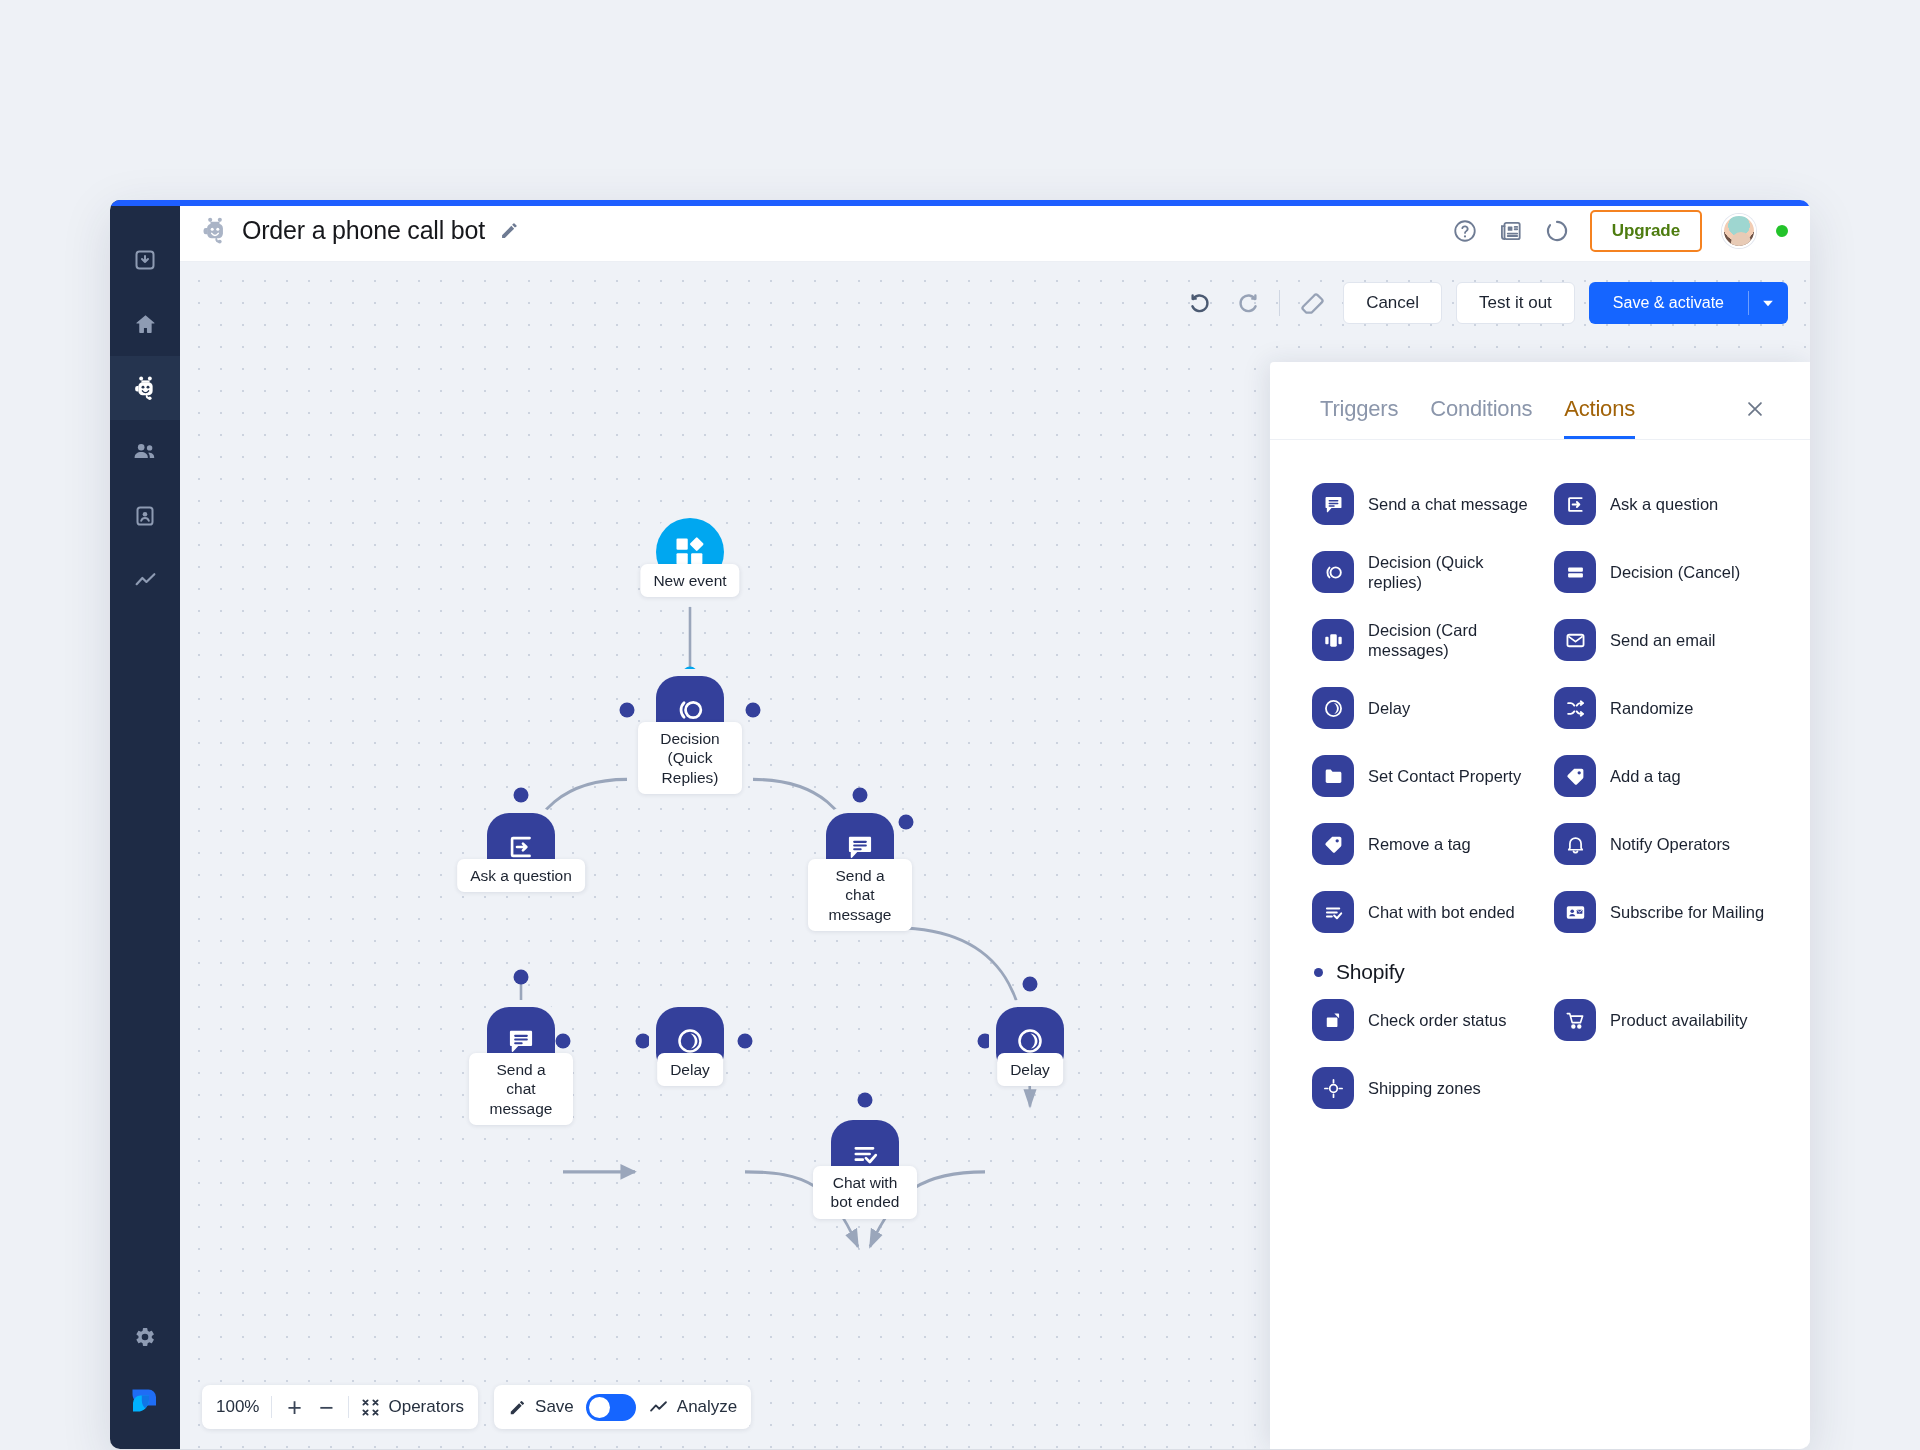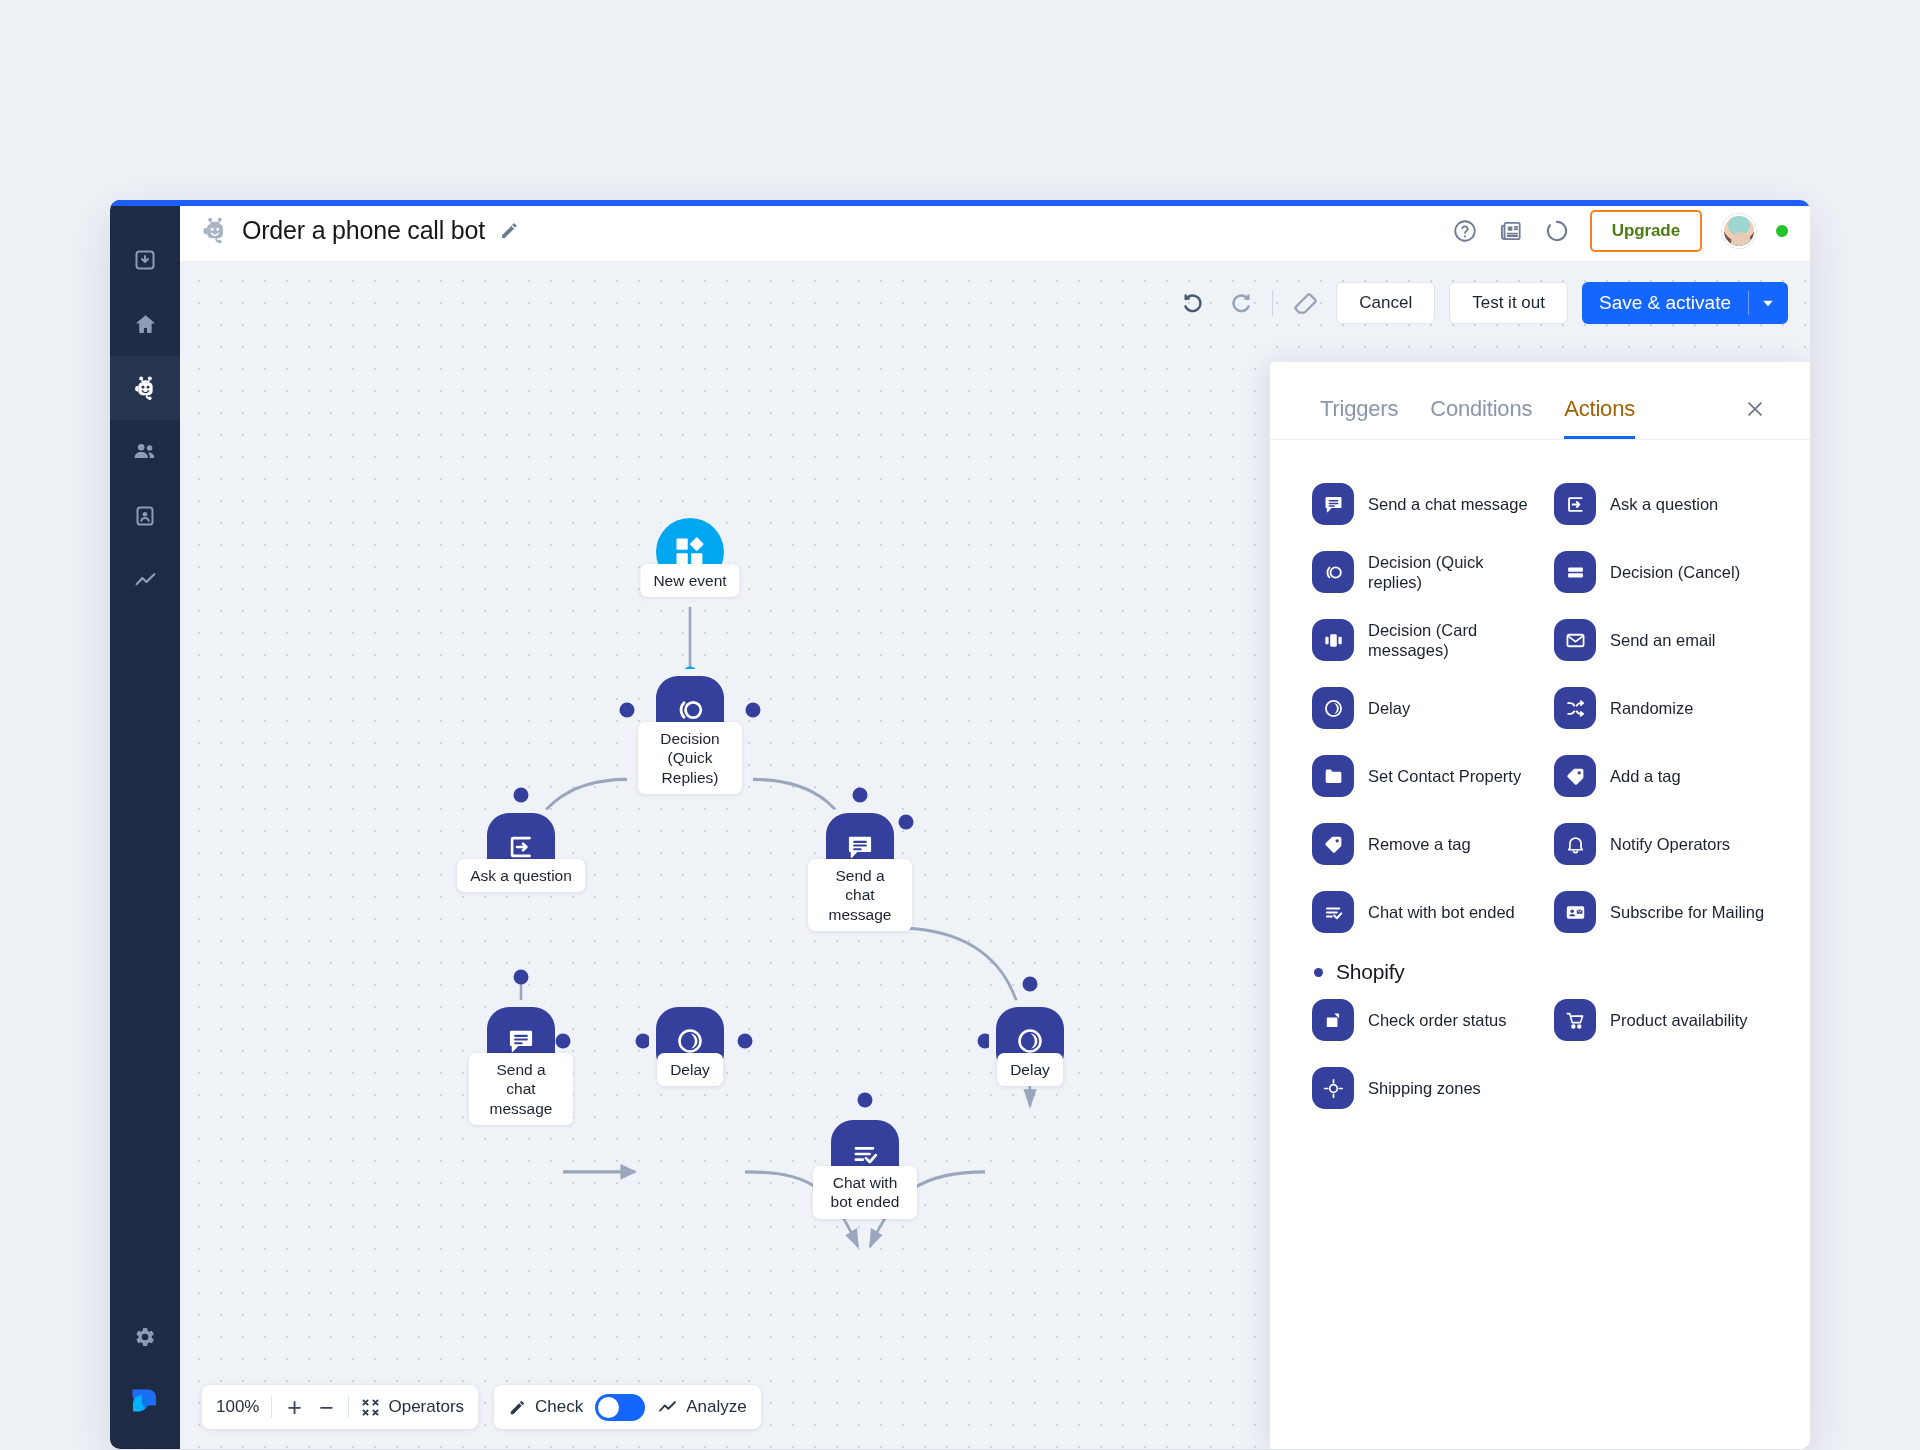--- a/index.html
+++ b/index.html
@@ -97,22 +97,22 @@
   .tool-icon { color: #4b5a72; cursor: pointer; display: flex; padding: 4px; }
   .tool-icon.muted { color: #97a2b6; }
   #tool-divider { width: 1px; height: 26px; background: #cfd6e2; }
   .tb-btn {
     background: #fff; border: 1px solid #e0e5ee; border-radius: 6px;
     height: 42px; padding: 0 22px; font-size: 17px; color: #1c2330;
     cursor: pointer; font-family: inherit; display:flex; align-items:center;
   }
   #save-activate-group { display: flex; height: 42px; border-radius: 6px; overflow: hidden; }
   #save-activate-button {
-    background: #1565ff; color: #fff; border: none; padding: 0 17px;
-    font-size: 19px; cursor: pointer; font-family: inherit;
+    background: #1565ff; color: #fff; border: none; padding: 0 24px;
+    font-size: 16px; cursor: pointer; font-family: inherit;
     display: flex; align-items: center;
   }
   #save-activate-caret {
     background: #1565ff; color: #fff; border: none; width: 40px;
     display: flex; align-items: center; justify-content: center; cursor: pointer;
     position: relative;
   }
   #save-activate-caret::before {
     content:''; position:absolute; left:0; top:9px; bottom:9px; width:1px; background: rgba(255,255,255,.38);
   }
@@ -529,21 +529,21 @@
           </span>
         </div>
 
         <div class="bb-group">
           <span class="bb-item">
             <span class="bb-icon">
               <svg width="19" height="19" viewBox="0 0 24 24" fill="currentColor">
                 <path d="M3.5 17.3V20.5h3.2L17.3 9.9l-3.2-3.2L3.5 17.3zM20 7.5c.33-.33.33-.87 0-1.2l-2.3-2.3a.85.85 0 0 0-1.2 0L15 5.5l3.2 3.2L20 7.5z"></path>
               </svg>
             </span>
-            <span class="bb-text">Check</span>
+            <span class="bb-text">Save</span>
           </span>
           <span id="edit-toggle"></span>
           <span class="bb-item">
             <span class="bb-icon">
               <svg width="21" height="21" viewBox="0 0 24 24" fill="none" stroke="currentColor" stroke-width="2.1" stroke-linecap="round" stroke-linejoin="round">
                 <path d="M3.5 15.5 9 9.6l3.9 3.8L20.5 6"></path>
               </svg>
             </span>
             <span class="bb-text">Analyze</span>
           </span>

